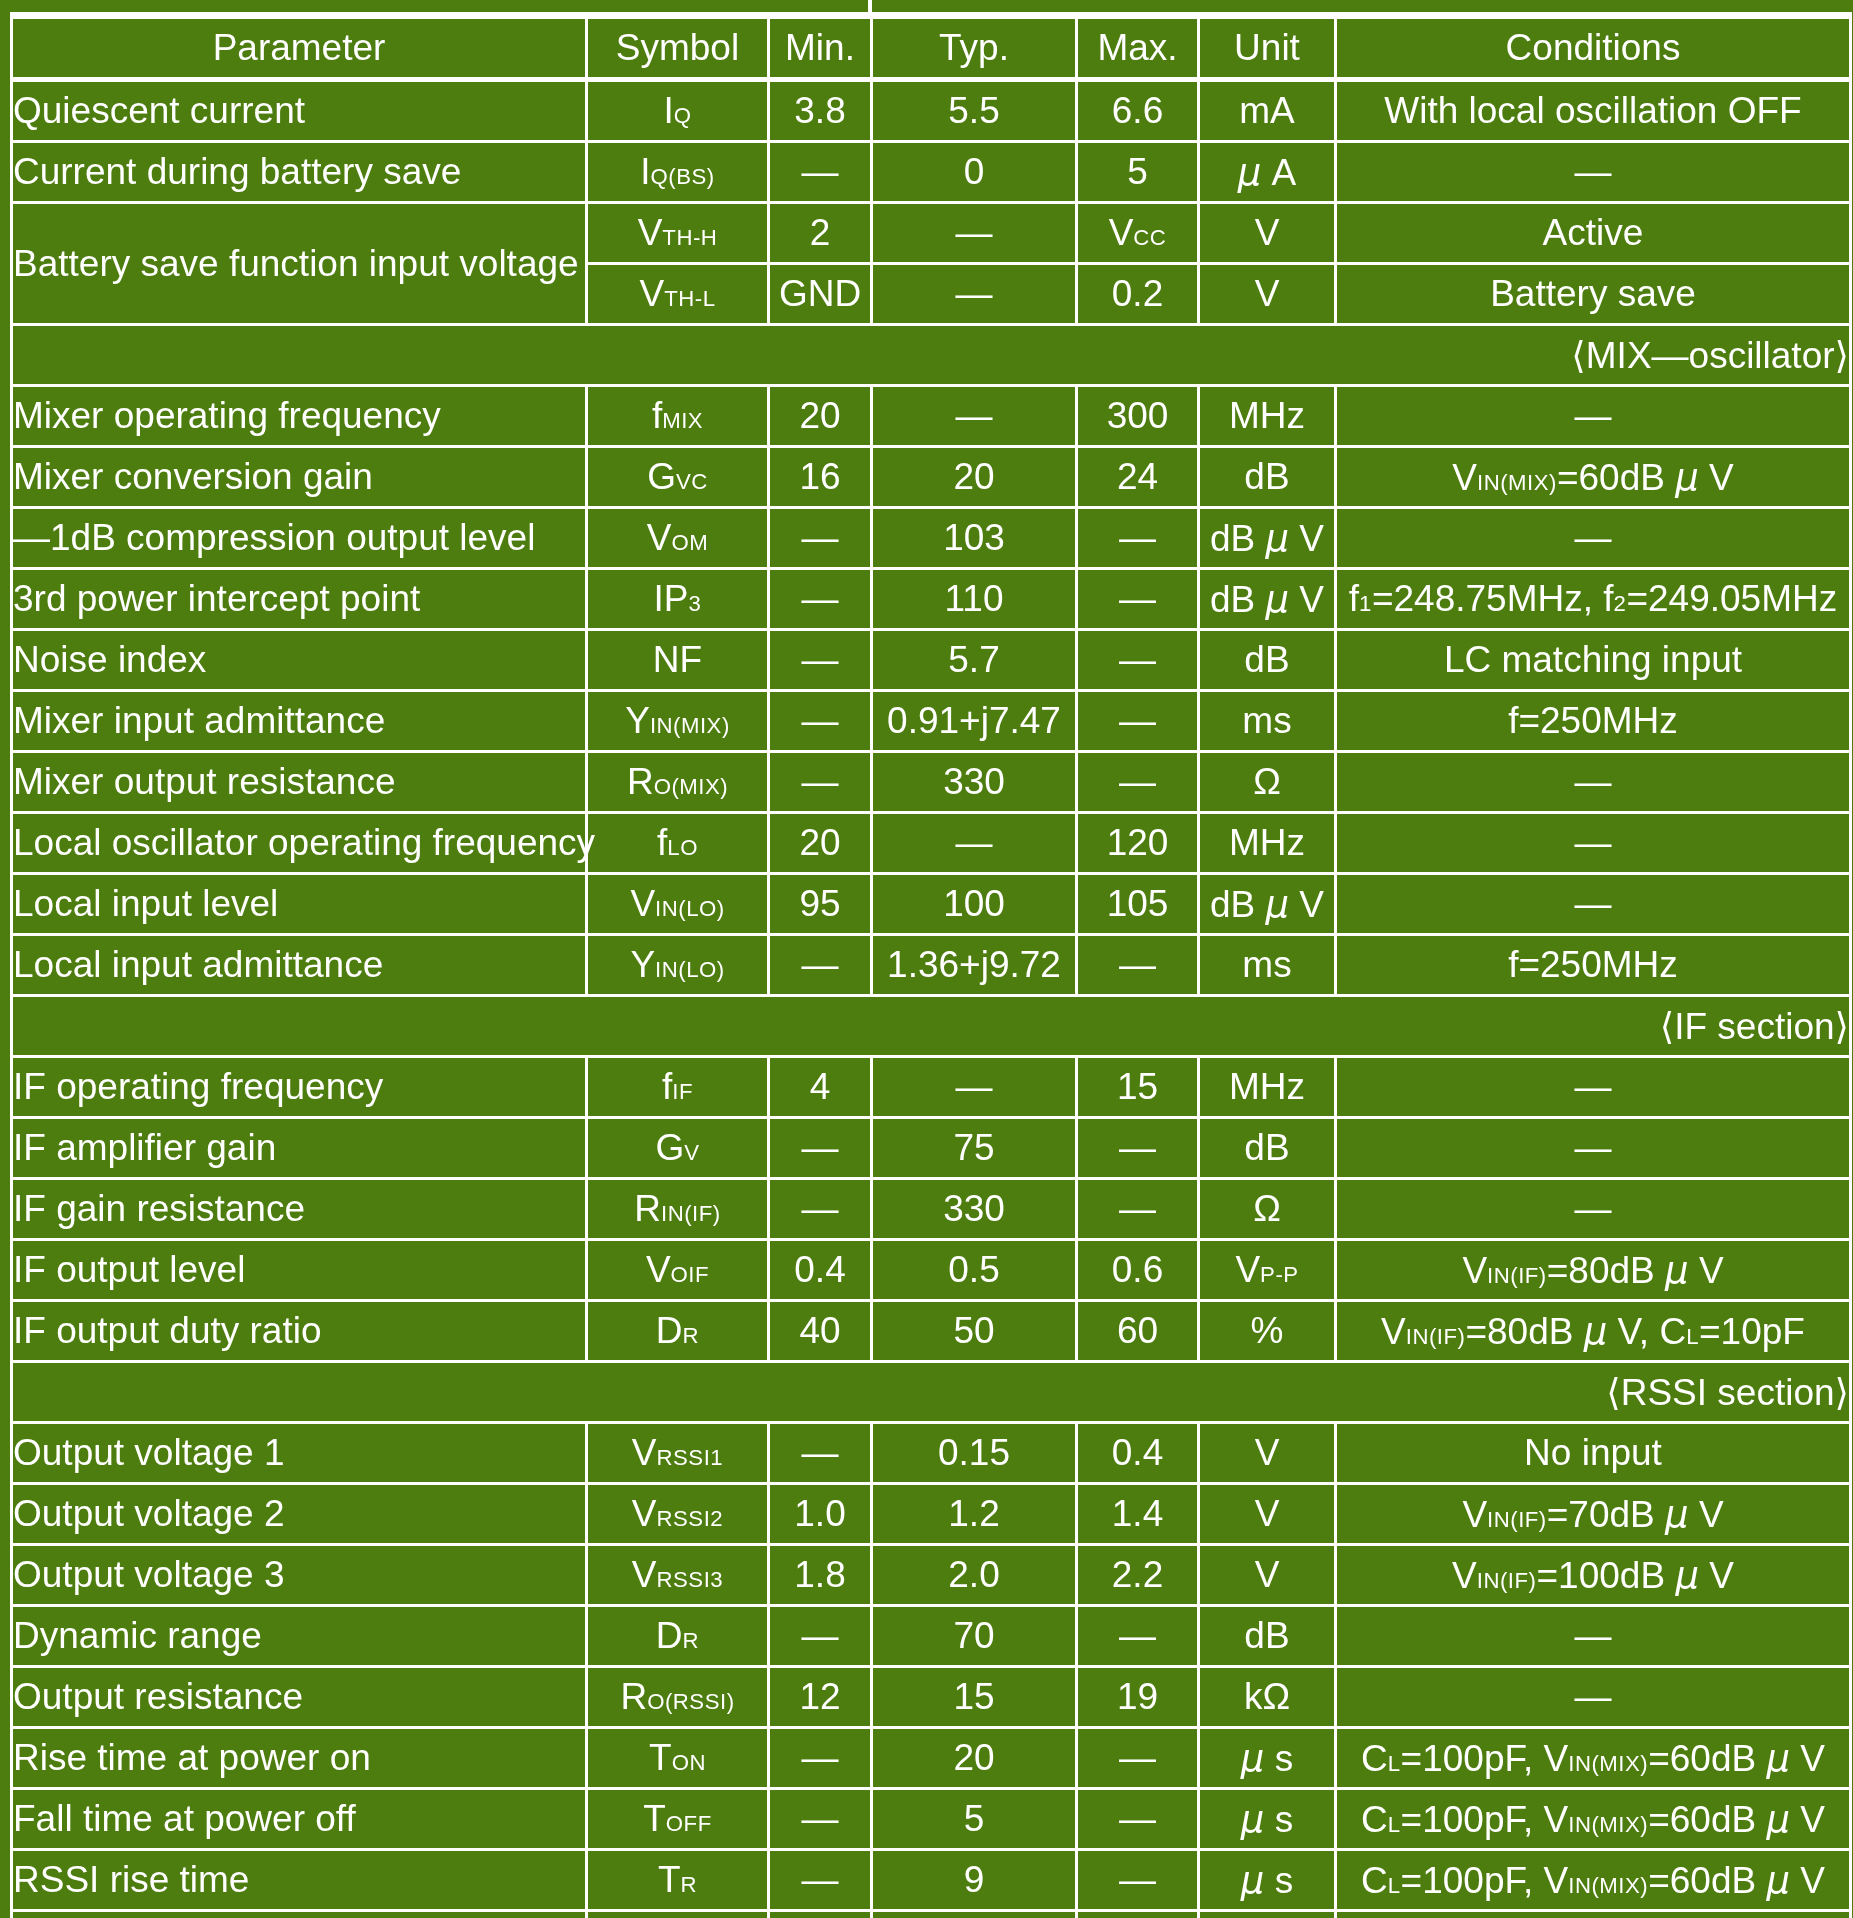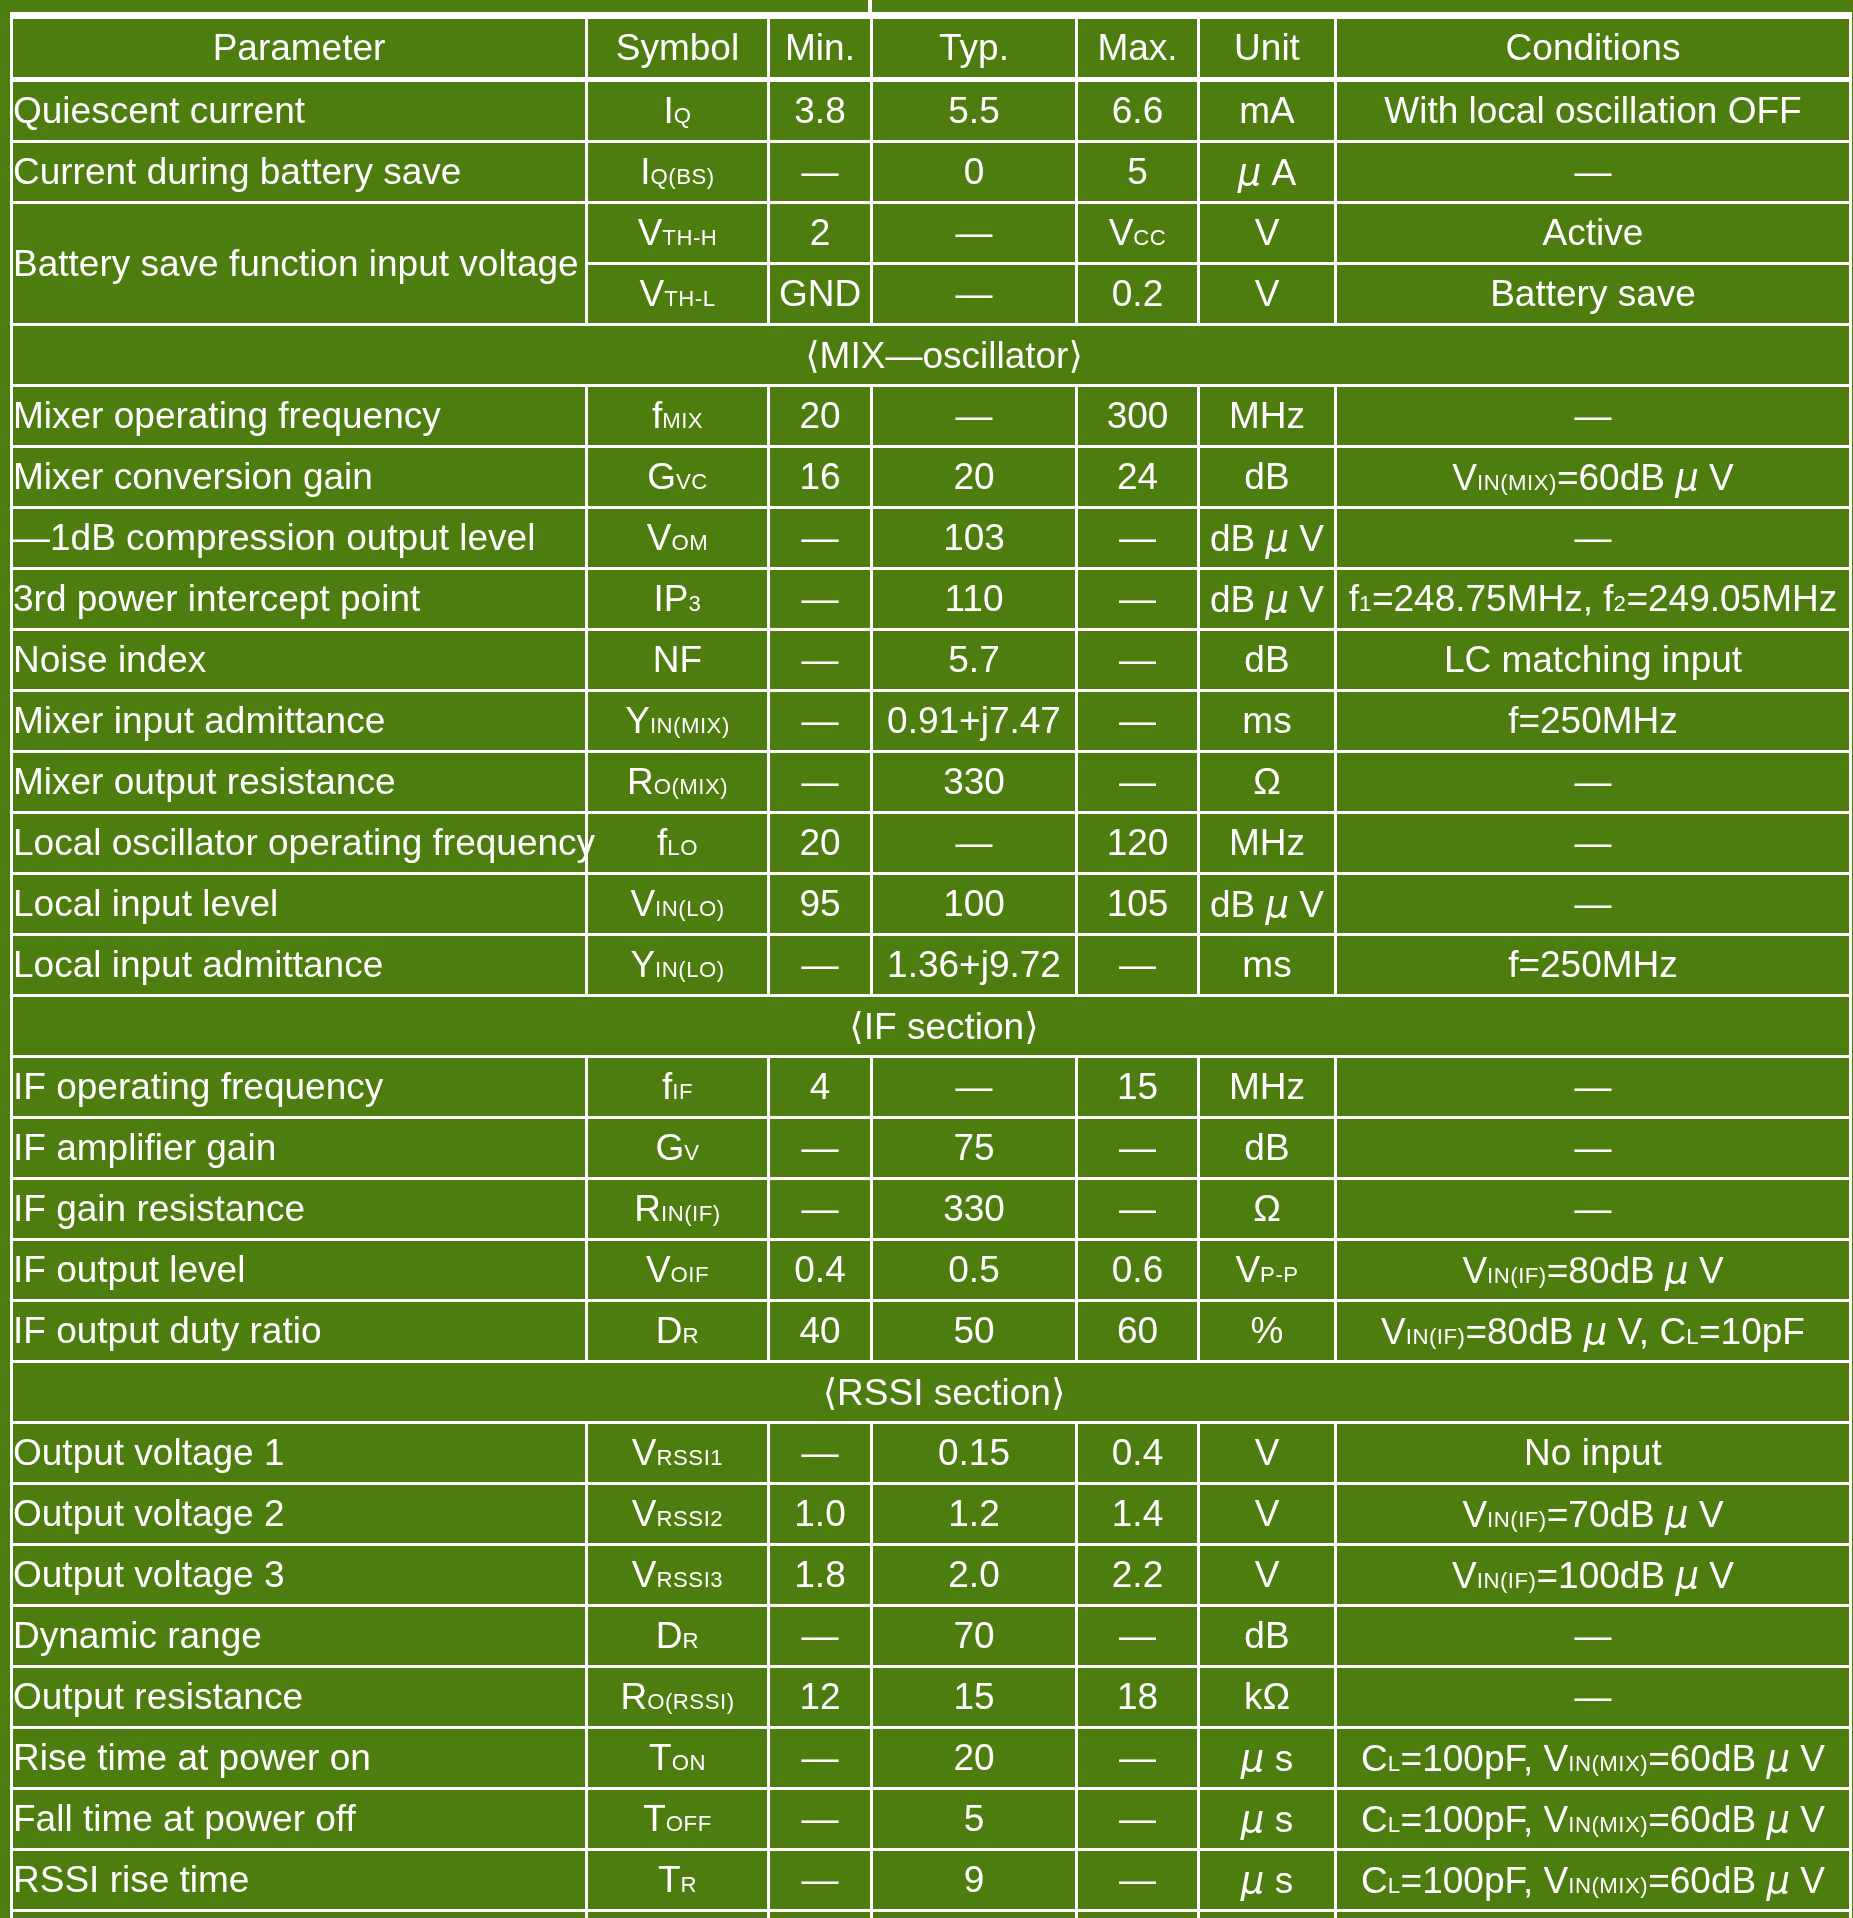--- a/index.html
+++ b/index.html
@@ -52,21 +52,21 @@
   }
   td.c-cond {
     text-align: center;
     padding-left: 16px;
   }
   td.c-cond.center {
     text-align: center;
     padding-left: 0;
   }
   tr.section-row td {
-    text-align: center;
+    text-align: right;
     padding-left: 26px;
   }
   .sb {
     font-size: 0.6em;
     letter-spacing: 0.5px;
   }
   .mu {
     font-style: italic;
     font-family: "DejaVu Sans", sans-serif;
   }
@@ -327,21 +327,21 @@
           <td class="c-typ">70</td>
           <td class="c-max">—</td>
           <td class="c-unit">dB</td>
           <td class="c-cond center">—</td>
         </tr>
         <tr>
           <td class="c-param">Output resistance</td>
           <td class="c-sym">R<span class="sb">O(RSSI)</span></td>
           <td class="c-min">12</td>
           <td class="c-typ">15</td>
-          <td class="c-max">18</td>
+          <td class="c-max">19</td>
           <td class="c-unit">kΩ</td>
           <td class="c-cond center">—</td>
         </tr>
         <tr>
           <td class="c-param">Rise time at power on</td>
           <td class="c-sym">T<span class="sb">ON</span></td>
           <td class="c-min">—</td>
           <td class="c-typ">20</td>
           <td class="c-max">—</td>
           <td class="c-unit"><span class="mu">μ</span> s</td>

